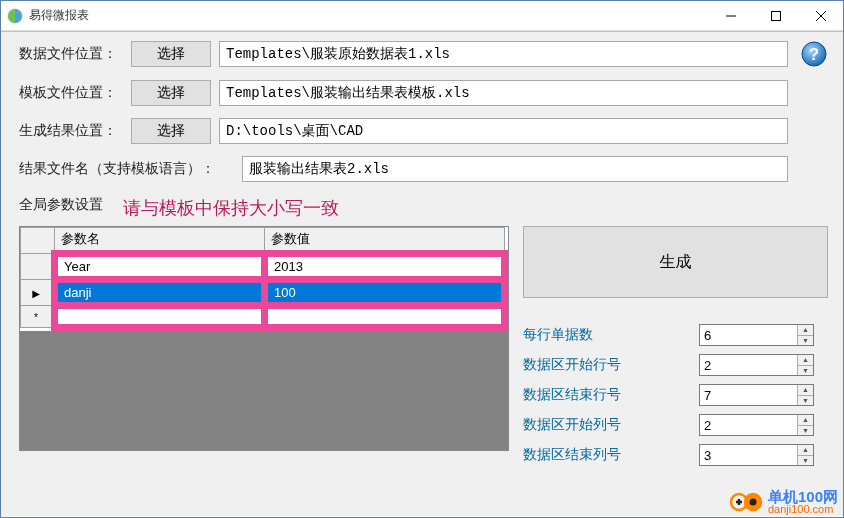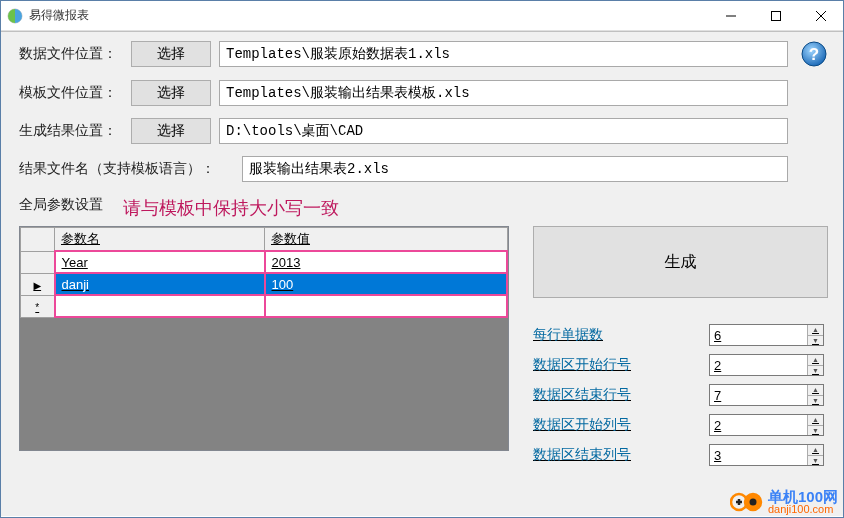--- a/index.html
+++ b/index.html
@@ -79,22 +79,21 @@
       display: flex;
       align-items: flex-start;
       padding: 10px 15px 6px 18px;
       gap: 20px;
     }
     .section-label { font-size: 14px; color: #222; }
     .red-hint { color: #be185d; font-size: 18px; font-weight: normal; }
     .lower {
       display: flex;
       padding: 0 15px 10px 18px;
-      gap: 24px;
-      text-decoration: underline;
+      gap: 14px;
     }
     .left-panel { flex: 0 0 490px; }
     .right-panel { flex: 1; }
     .table-wrap {
       border: 1px solid #828790;
       background: #838383;
       height: 225px;
       position: relative;
     }
     .data-table {
@@ -105,21 +104,21 @@
     }
     .data-table th {
       background: #f0f0f0;
       border: 1px solid #a0a0a0;
       text-align: left;
       padding: 2px 6px;
       font-weight: normal;
       height: 22px;
     }
     .data-table td {
-      border: 2px solid #ec4899;
+      border: 7px solid #ec4899;
       padding: 2px 6px;
       height: 22px;
       background: #fff;
     }
     .row-head {
       width: 34px;
       background: #f0f0f0 !important;
       border: 1px solid #a0a0a0 !important;
       text-align: center;
     }

